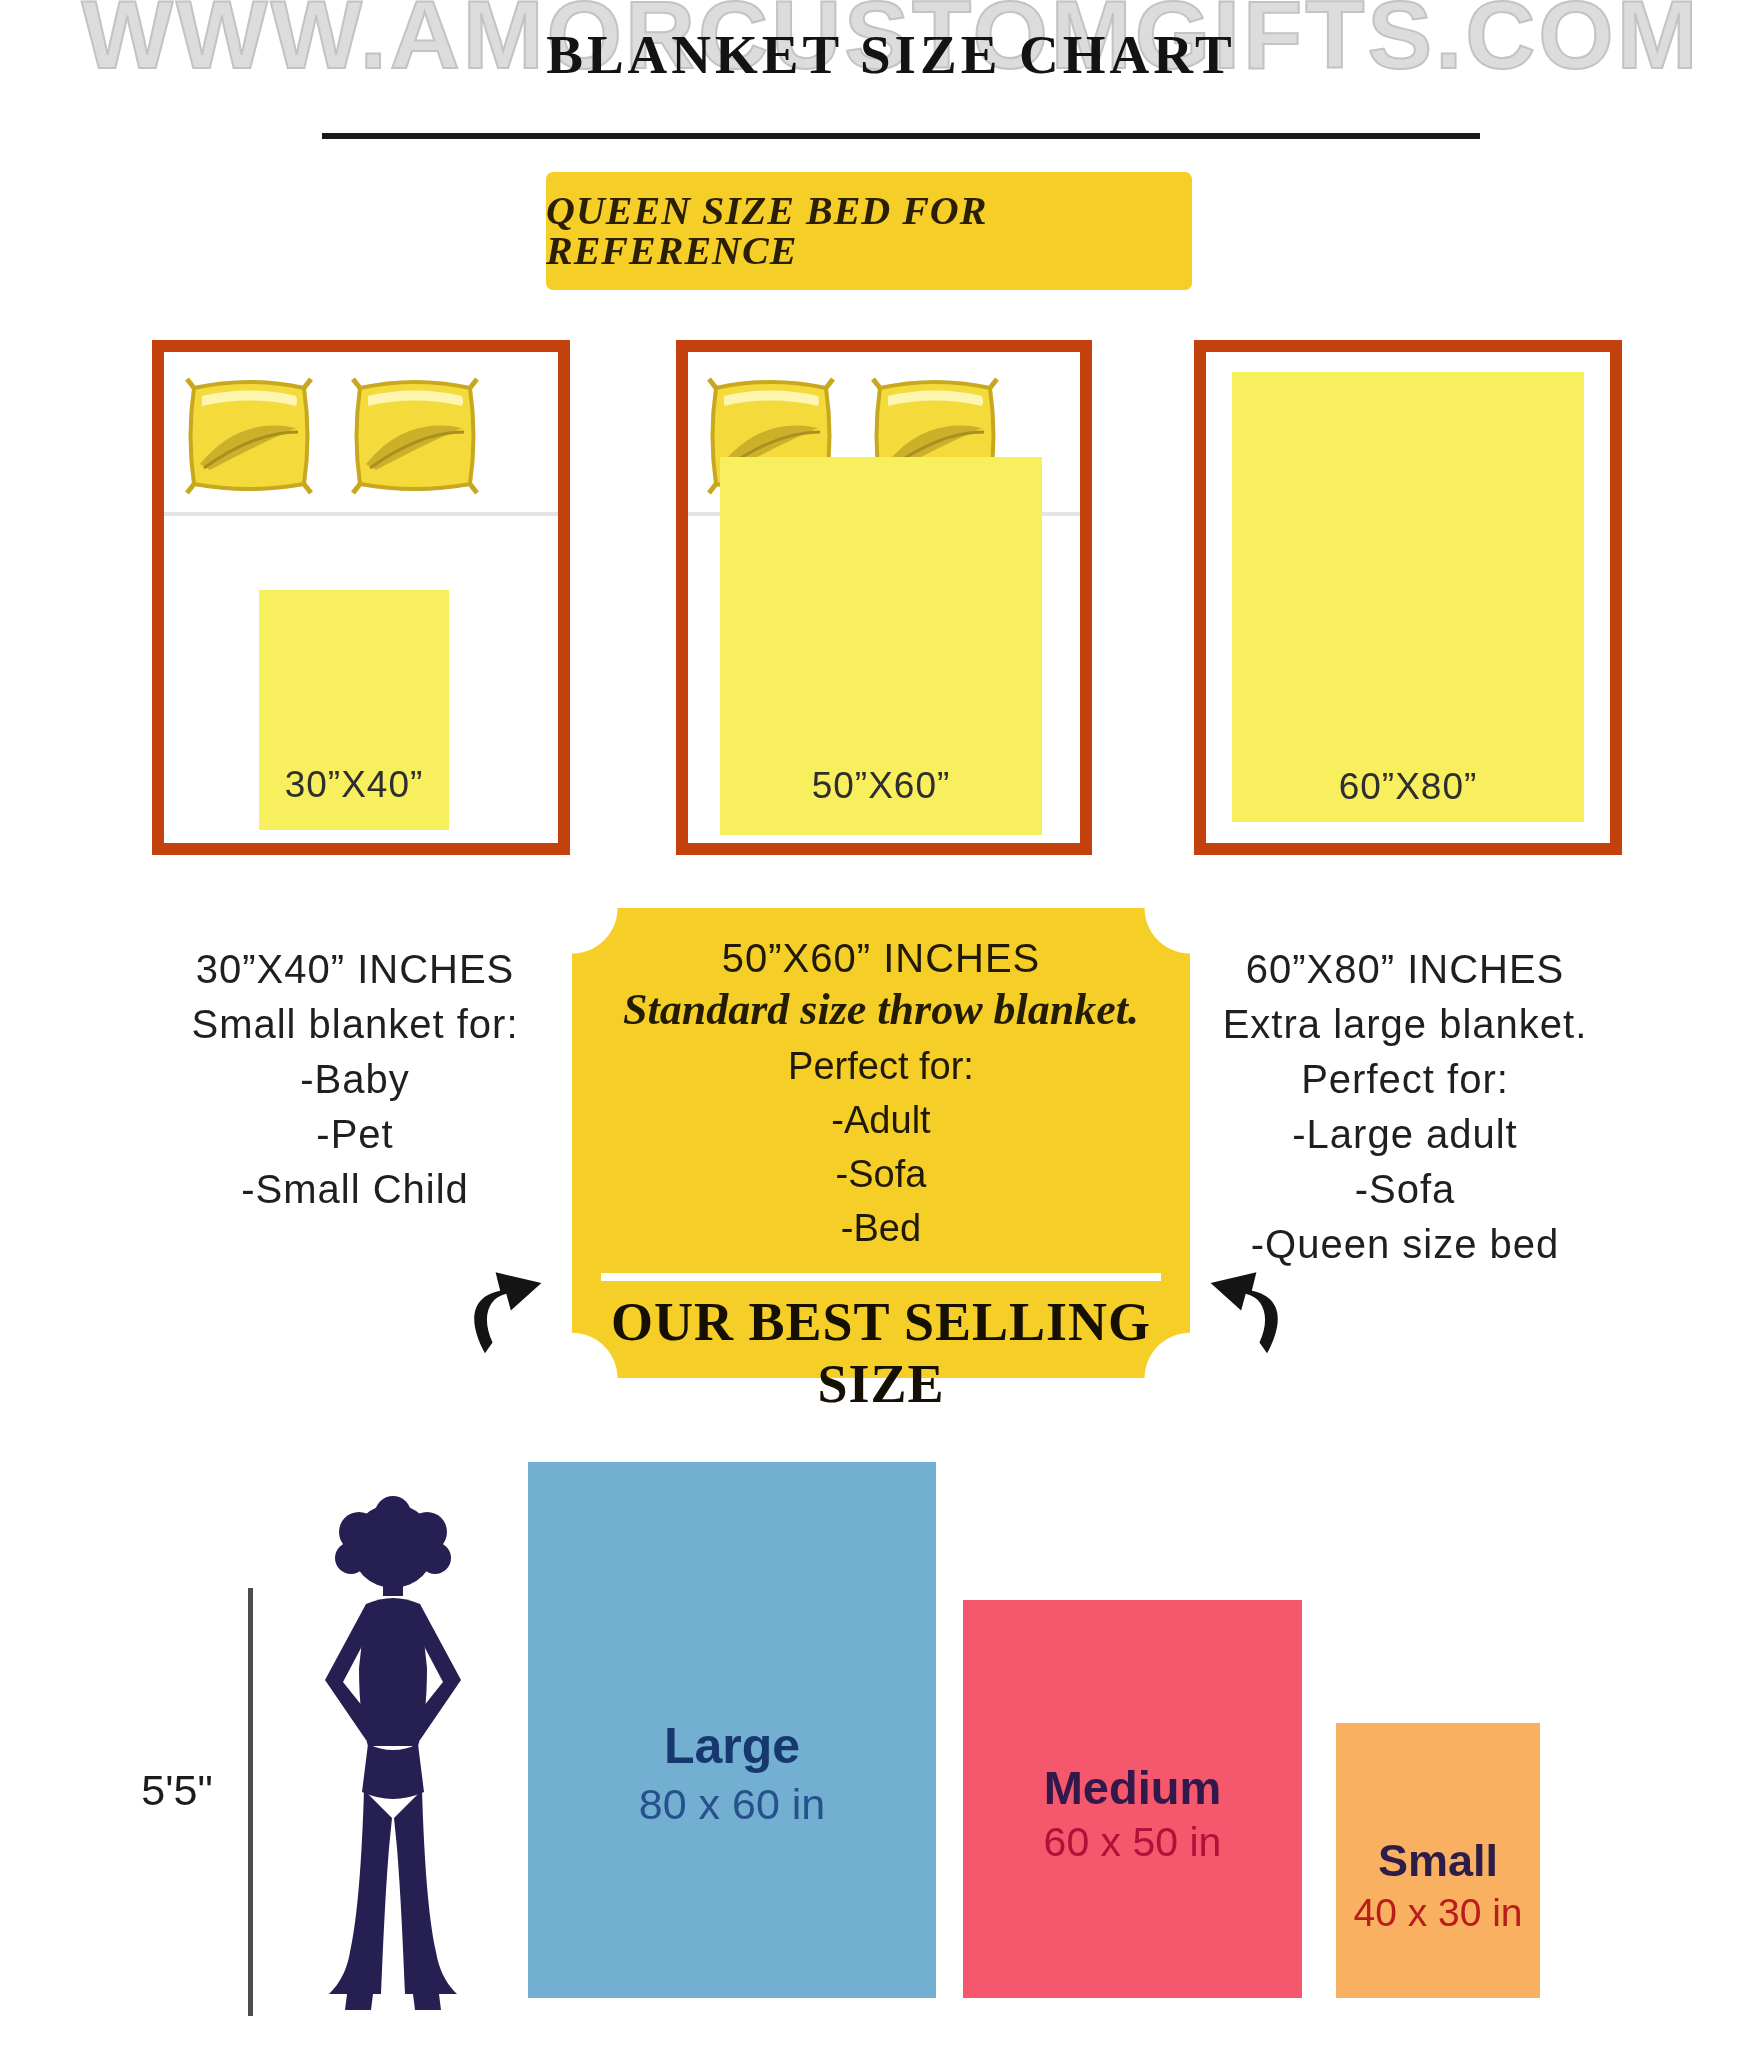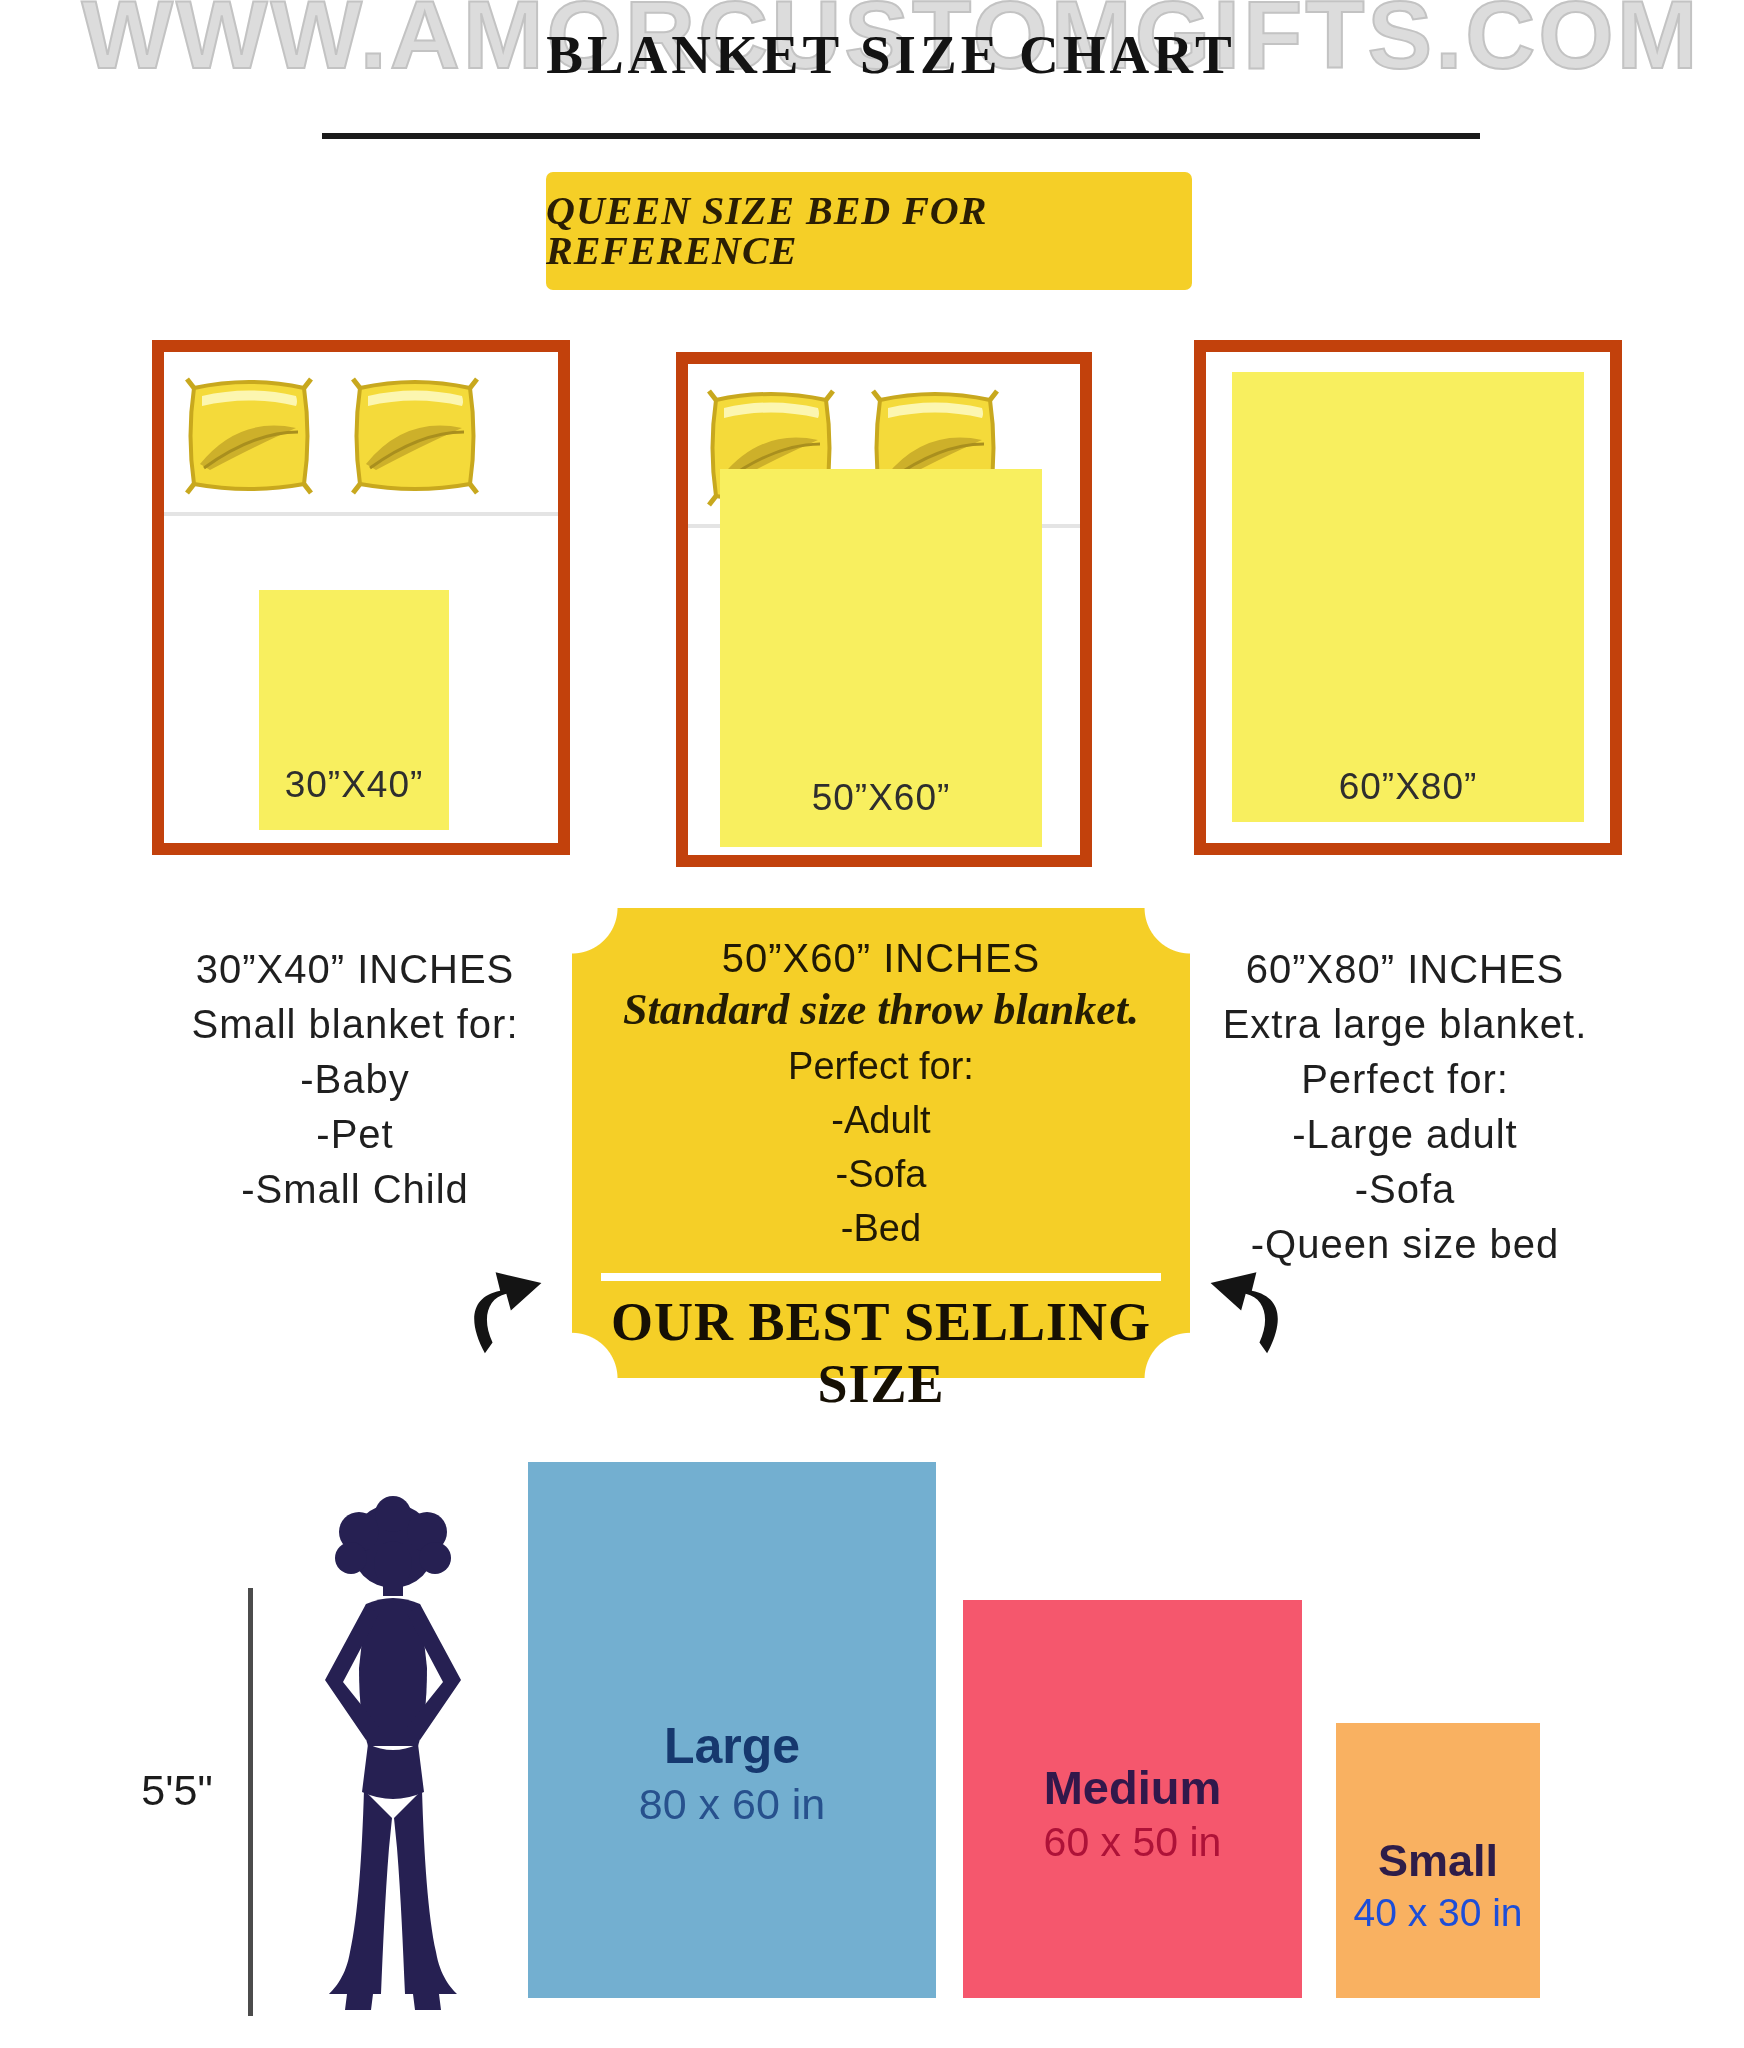--- a/index.html
+++ b/index.html
@@ -22,21 +22,21 @@
   .title-rule{ position:absolute; left:322px; top:133px; width:1158px; height:6px; background:#1a1a1a; }
   .banner{
     position:absolute; left:546px; top:172px; width:646px; height:118px;
     background:#F5CF27; border-radius:7px;
     display:flex; align-items:center; justify-content:center;
     font:italic 700 40px/1 "Liberation Serif", serif; color:#2a1e04; letter-spacing:1px;
   }
   
   .bed{ position:absolute; top:340px; height:515px; border:12px solid #c2410c; background:#fff; box-sizing:border-box; }
   .bed1{ left:152px; width:418px; }
-  .bed2{ left:676px; width:416px;margin-top:12px; }
+  .bed2{ left:676px; width:416px; }
   .bed3{ left:1194px; width:428px; }
   .pillow{ position:absolute; width:130px; height:128px; top:20px; }
   .bed1 .p1{ left:20px; } .bed1 .p2{ left:186px; }
   .bed2 .p1{ left:18px; } .bed2 .p2{ left:182px; }
   .sheetline{ position:absolute; left:0; right:0; top:160px; height:4px; background:#e4e4e4; }
   .blanket{ position:absolute; background:#F8EF5F; }
   .b30{ left:95px;  top:238px; width:190px; height:240px; }
   .b50{ left:32px;  top:105px; width:322px; height:378px; }
   .b60{ left:26px;  top:20px;  width:352px; height:450px; }
   .blabel{
@@ -73,21 +73,21 @@
   .sw-large { left:528px;  top:1462px; width:408px; height:536px; background:#73AFD0; padding-top:255px; }
   .sw-medium{ left:963px;  top:1600px; width:339px; height:398px; background:#F5576D; padding-top:160px; }
   .sw-small { left:1336px; top:1723px; width:204px; height:275px; background:#F9B161; padding-top:112px; }
   .sw-name{ font-weight:700; }
   .sw-large  .sw-name{ font-size:50px; color:#16386E; }
   .sw-medium .sw-name{ font-size:47px; color:#32184B; }
   .sw-small  .sw-name{ font-size:45px; color:#2E1D49; }
   .sw-dims{ line-height:1.35; }
   .sw-large  .sw-dims{ font-size:43px; color:#27518D; }
   .sw-medium .sw-dims{ font-size:41px; color:#AE1238; }
-  .sw-small  .sw-dims{ font-size:39px; color:#1d4ed8; }
+  .sw-small  .sw-dims{ font-size:39px; color:#b91c1c; }
 </style>
 </head>
 <body>
 
 <svg width="0" height="0" style="position:absolute">
   <defs>
     <g id="pillow-def">
       <path d="M10,16 Q65,4 120,16 Q127,64 120,112 Q65,122 10,112 Q3,64 10,16 Z" fill="#F4DA3A" stroke="#C8A81E" stroke-width="4"></path>
       <path d="M10,16 L3,7 M120,16 L127,7 M10,112 L3,121 M120,112 L127,121" stroke="#C8A81E" stroke-width="5"></path>
       <path d="M16,92 Q55,44 112,56 Q75,72 26,98 Z" fill="#CDB02A"></path>

